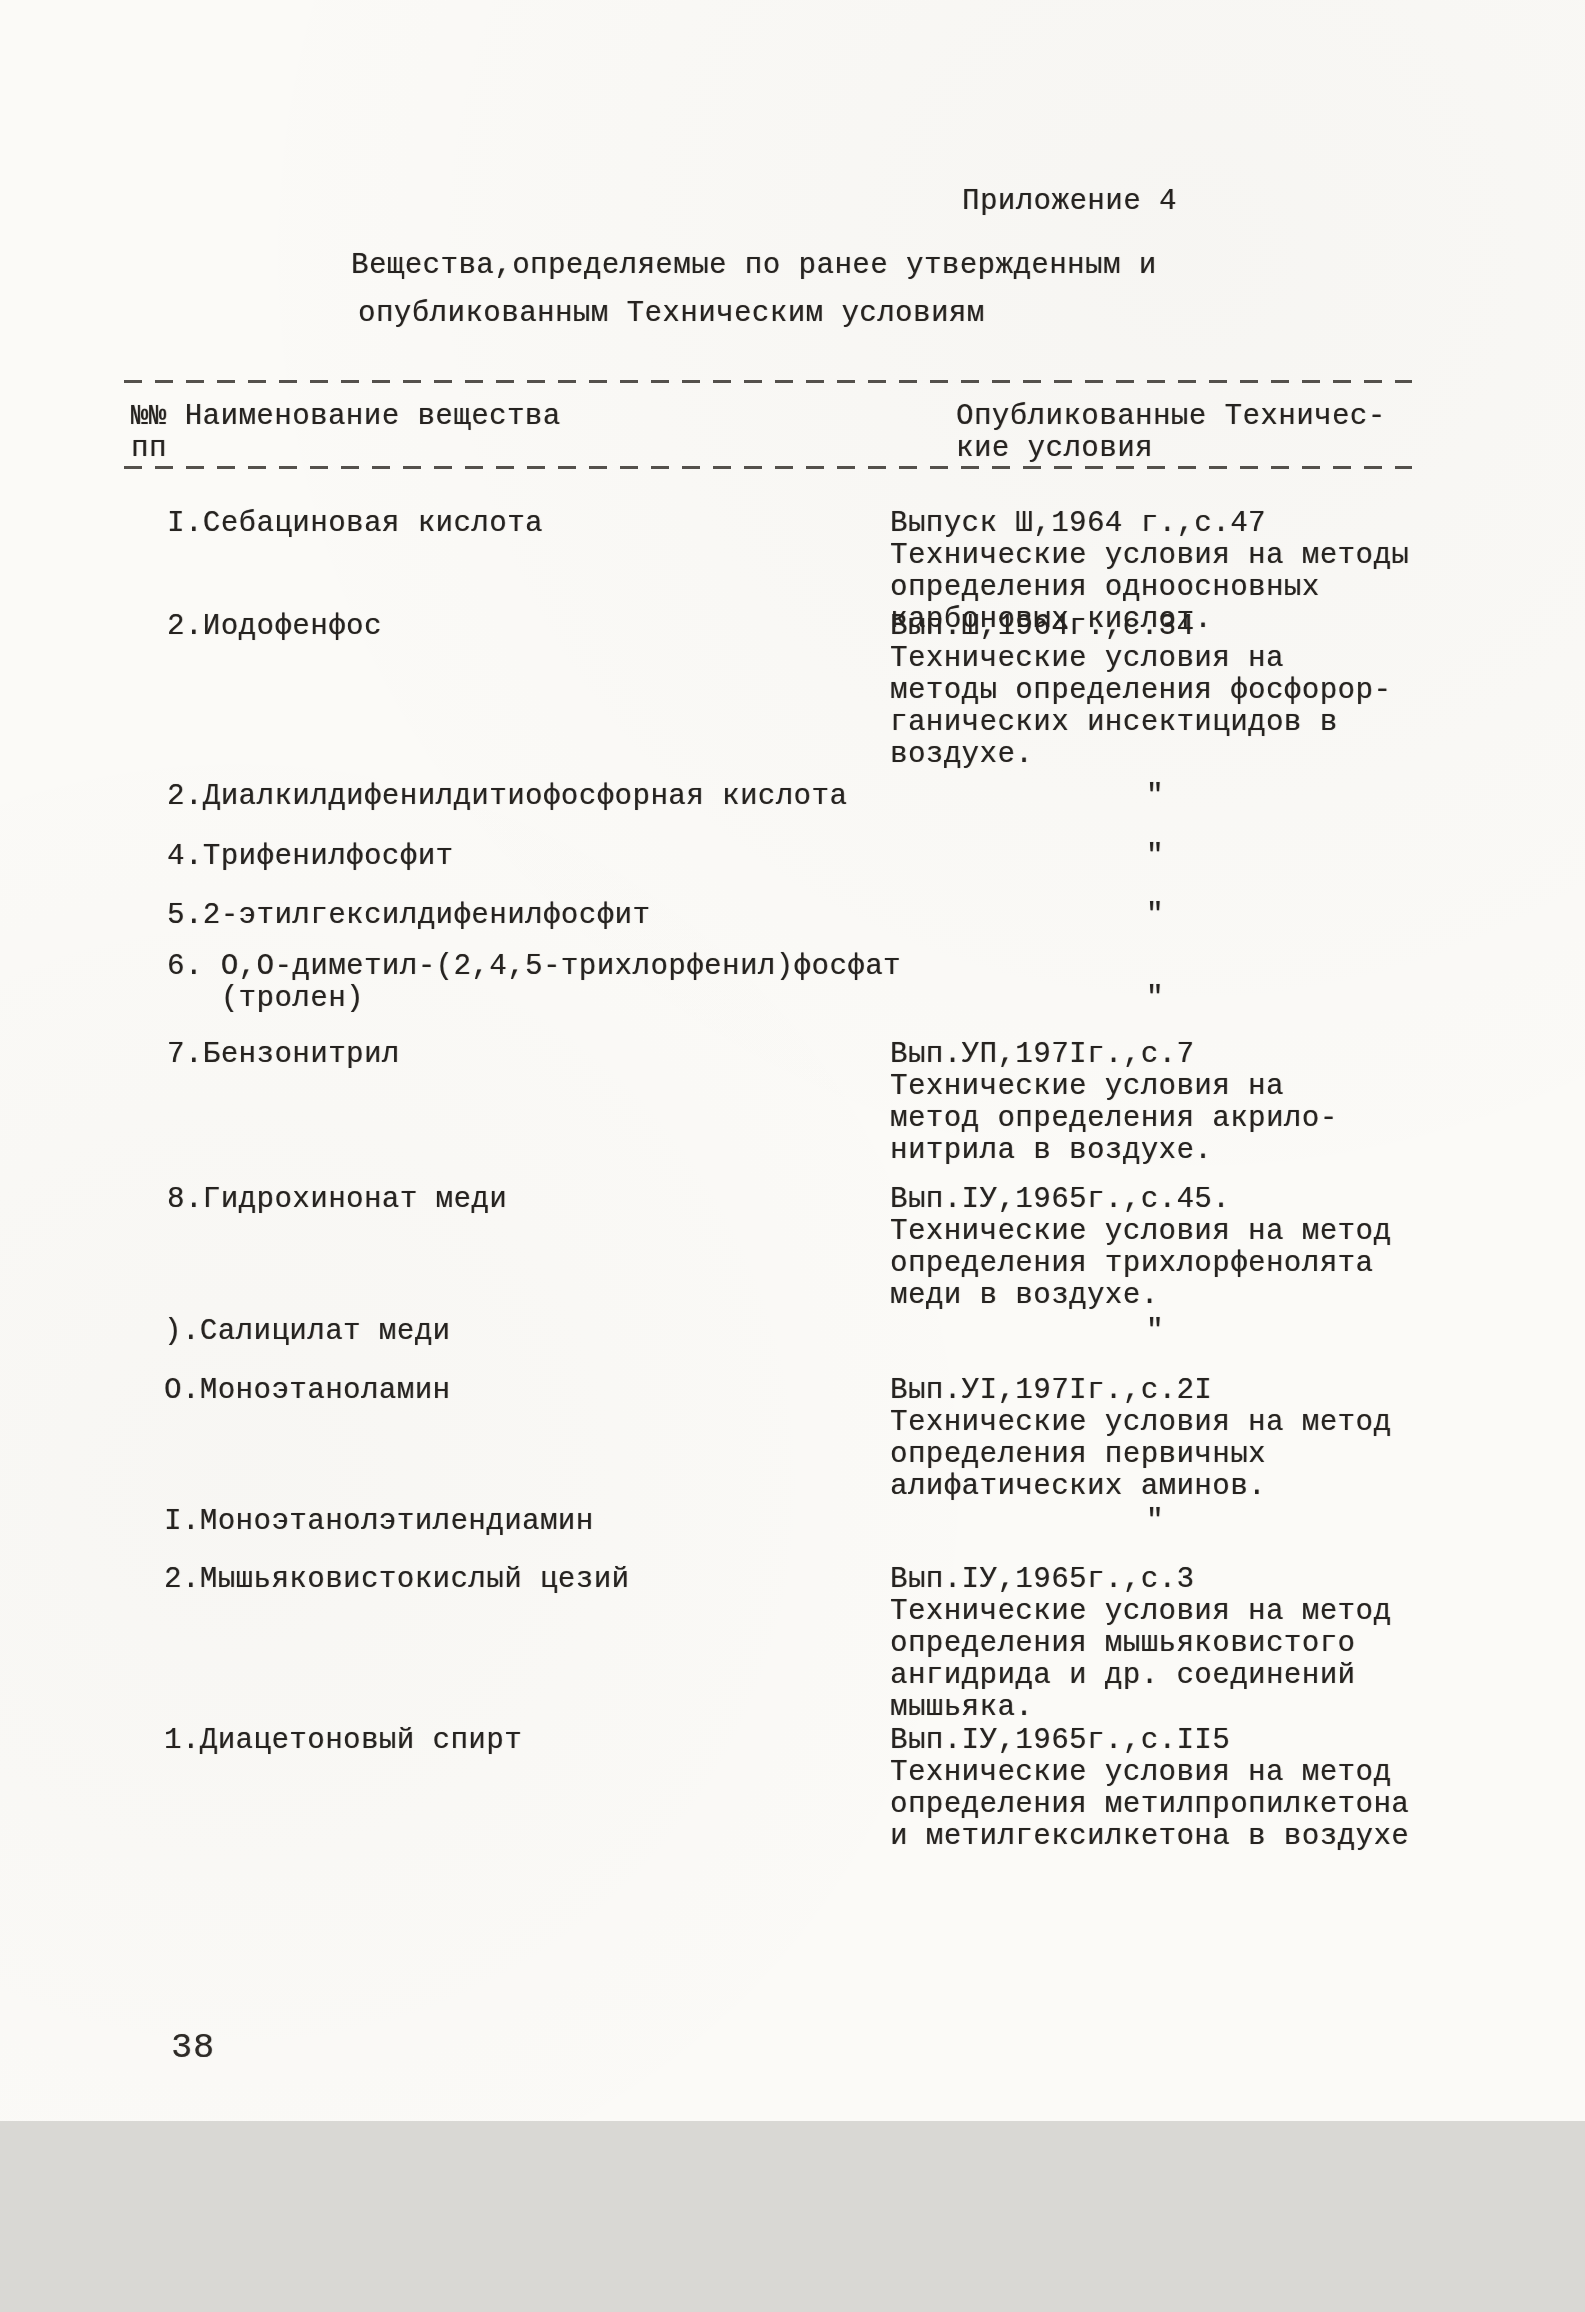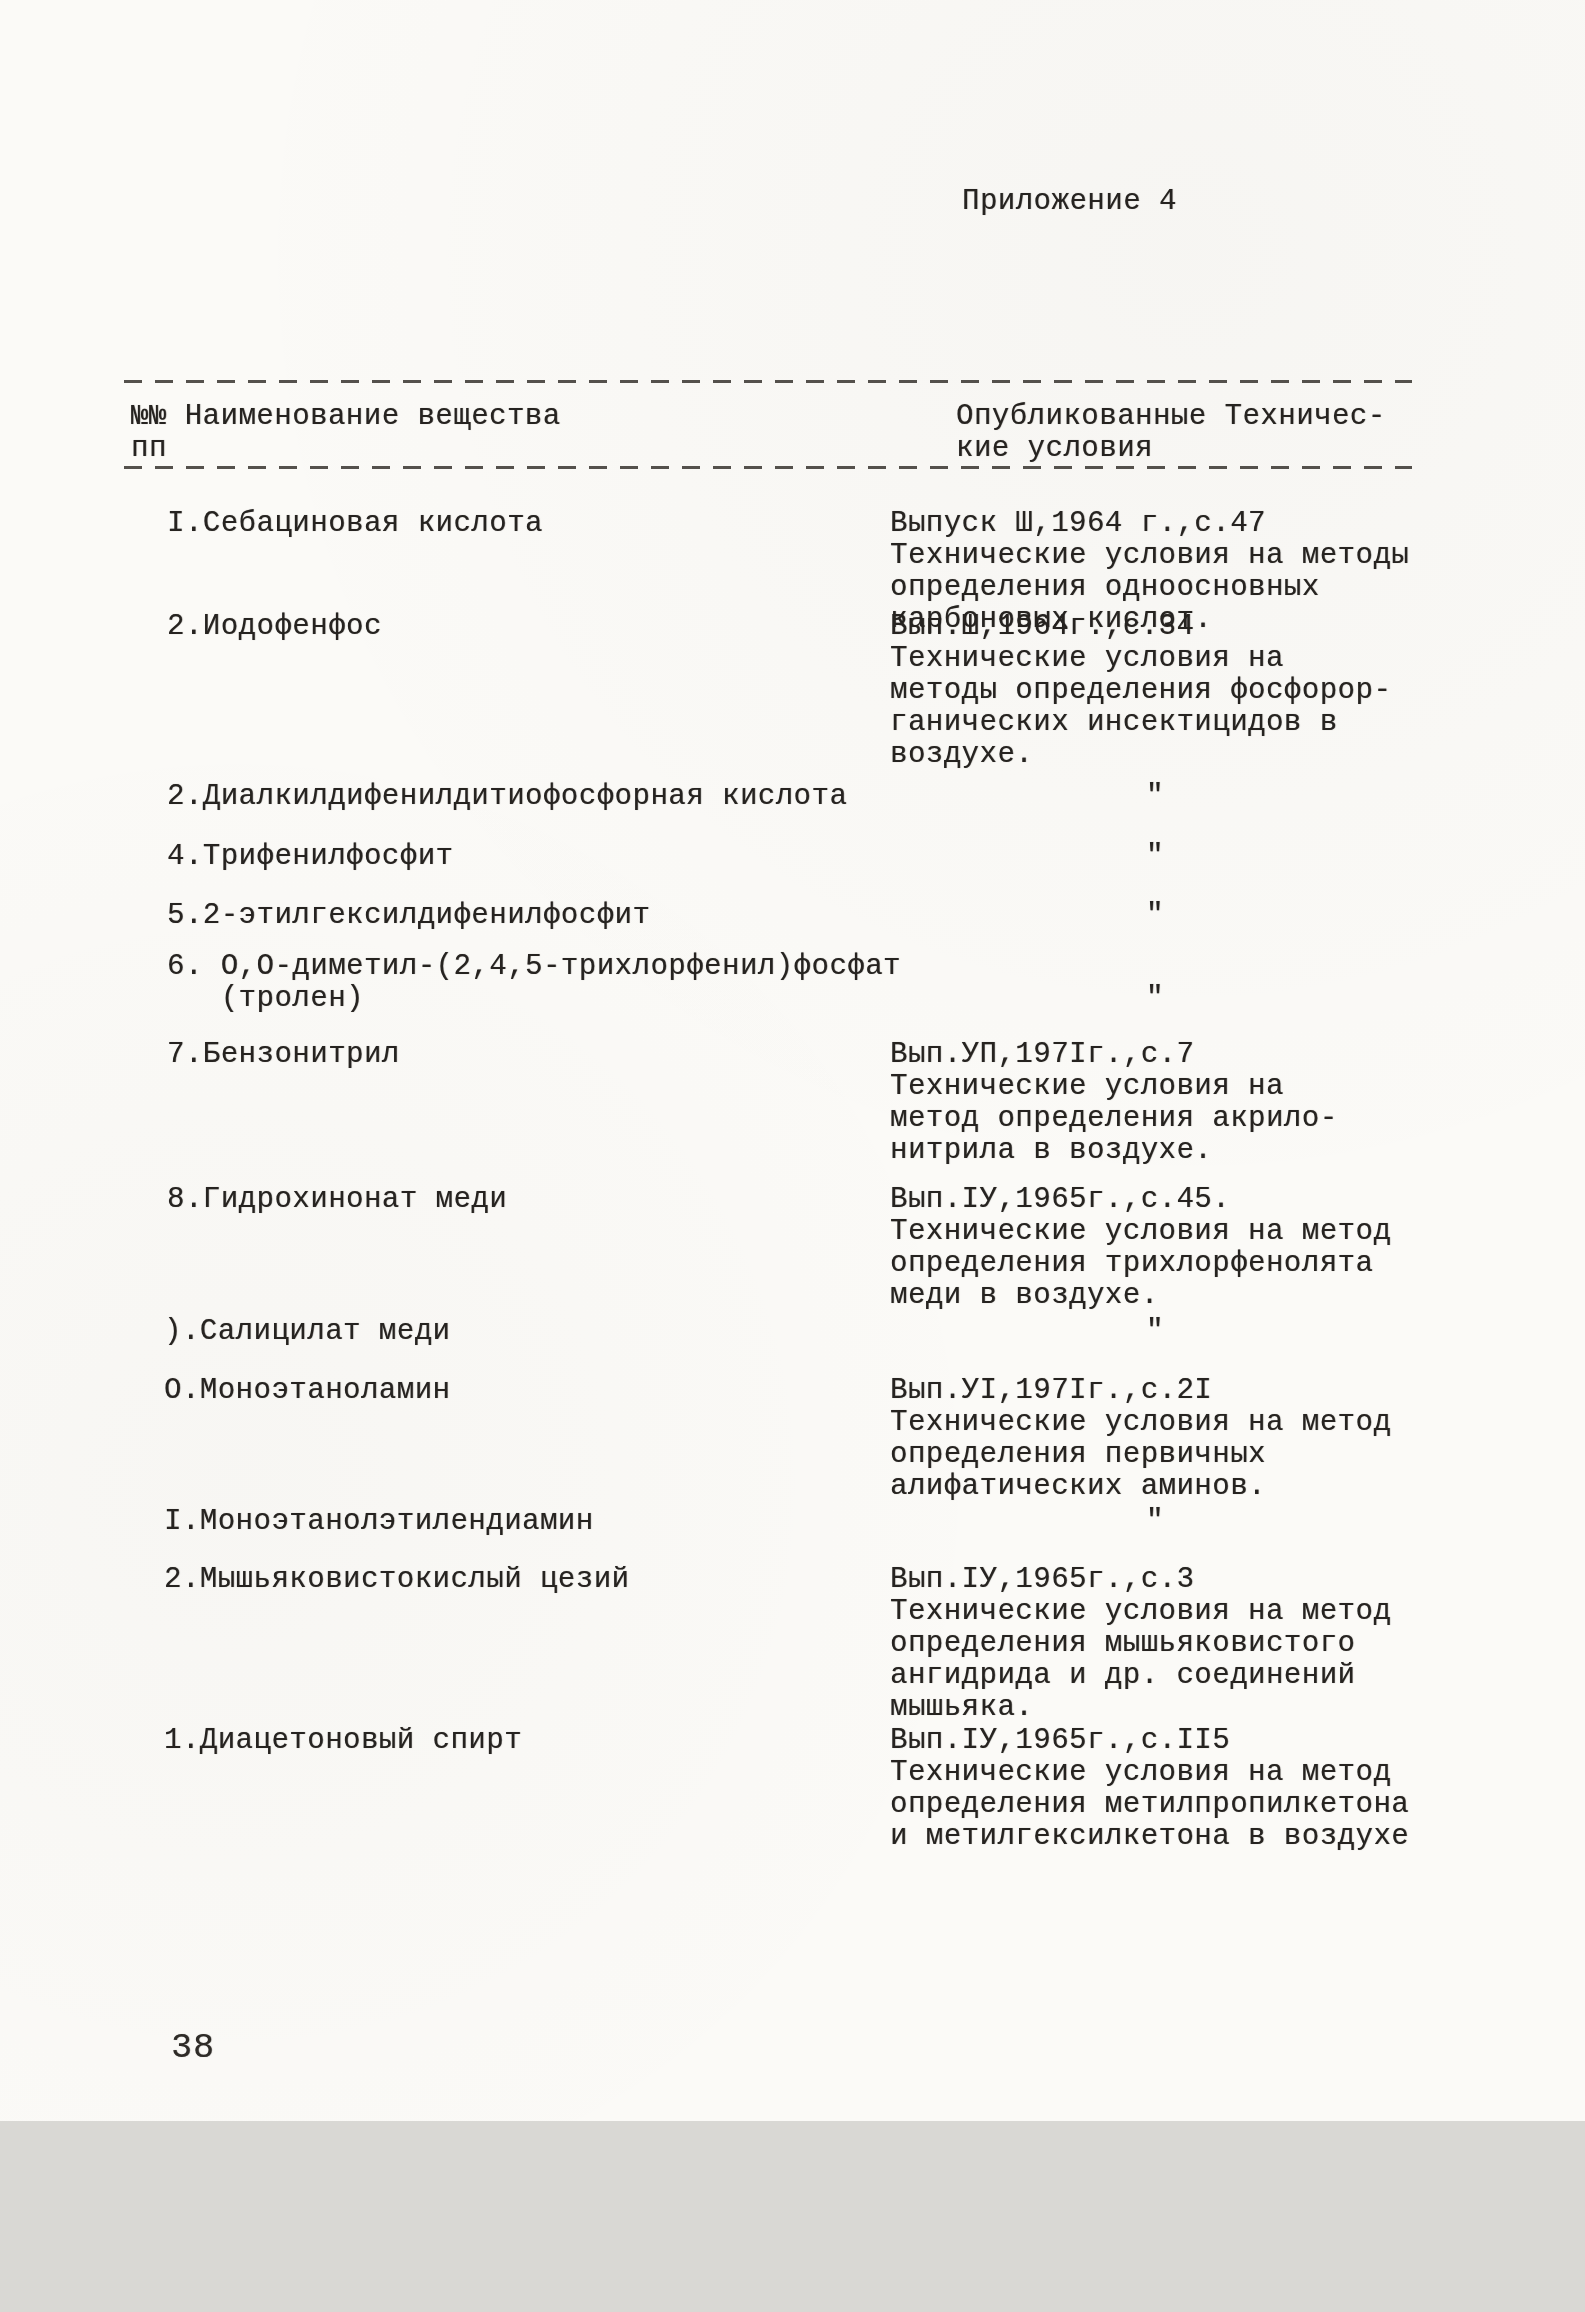--- a/index.html
+++ b/index.html
@@ -40,20 +40,22 @@
   .ref.ditto.line2 { margin-top:32px; }
   .page-number { font-size:35px; letter-spacing:0.9px; color:#2e2b27; }
 </style>
 </head>
 <body>
 
 <div class="page">
 
   <div class="txt" style="left:962px; top:186px;">Приложение 4</div>
 
+  <div class="txt" style="left:351px; top:250px;">Вещества,определяемые по ранее утвержденным и</div>
+  <div class="txt" style="left:358px; top:298px;">опубликованным Техническим условиям</div>
 
   <div class="dash-line" style="top:380px;"></div>
 
   <div class="txt" style="left:131px; top:401px;">№№ Наименование вещества
 пп</div>
   <div class="txt" style="left:956px; top:401px;">Опубликованные Техничес-
 кие условия</div>
 
   <div class="dash-line" style="top:466px;"></div>
 

